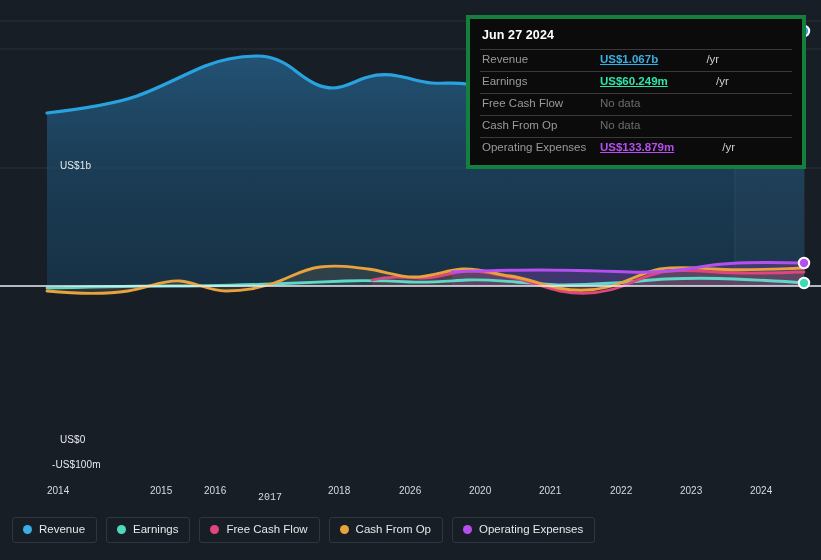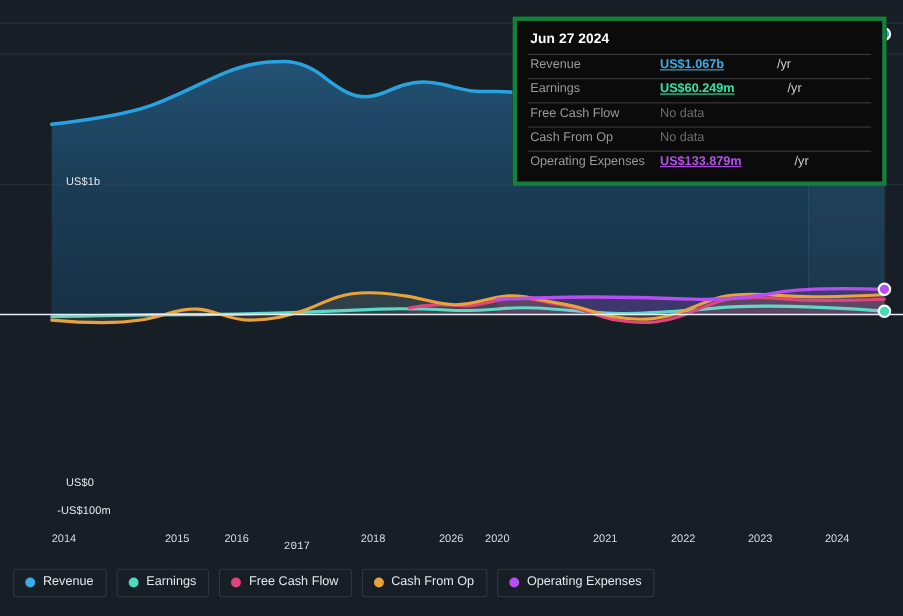--- a/index.html
+++ b/index.html
@@ -256,21 +256,21 @@
   <div class="axis-label" style="left:22px;top:160px;">US$1b</div>
   <div class="axis-label" style="left:22px;top:434px;">US$0</div>
   <div class="axis-label" style="left:14px;top:459px;">-US$100m</div>
 
   <div class="xtick" style="left:47px;top:485px;width:40px;">2014</div>
   <div class="xtick" style="left:117px;top:485px;width:40px;margin-left:33px;">2015</div>
   <div class="xtick" style="left:188px;top:485px;width:40px;margin-left:16px;">2016</div>
   <div class="xtick" style="left:258px;top:492px;width:40px;font-family:Liberation Mono, monospace;">2017</div>
   <div class="xtick" style="left:328px;top:485px;width:40px;">2018</div>
   <div class="xtick" style="left:399px;top:485px;width:40px;">2026</div>
-  <div class="xtick" style="left:441px;top:485px;width:40px;">2020</div>
+  <div class="xtick" style="left:469px;top:485px;width:40px;">2020</div>
   <div class="xtick" style="left:539px;top:485px;width:40px;">2021</div>
   <div class="xtick" style="left:610px;top:485px;width:40px;">2022</div>
   <div class="xtick" style="left:680px;top:485px;width:40px;">2023</div>
   <div class="xtick" style="left:750px;top:485px;width:40px;">2024</div>
 
   <div class="tooltip">
     <div class="tt-title">Jun 27 2024</div>
 
     <div class="tt-row">
       <div class="tt-key">Revenue</div>

